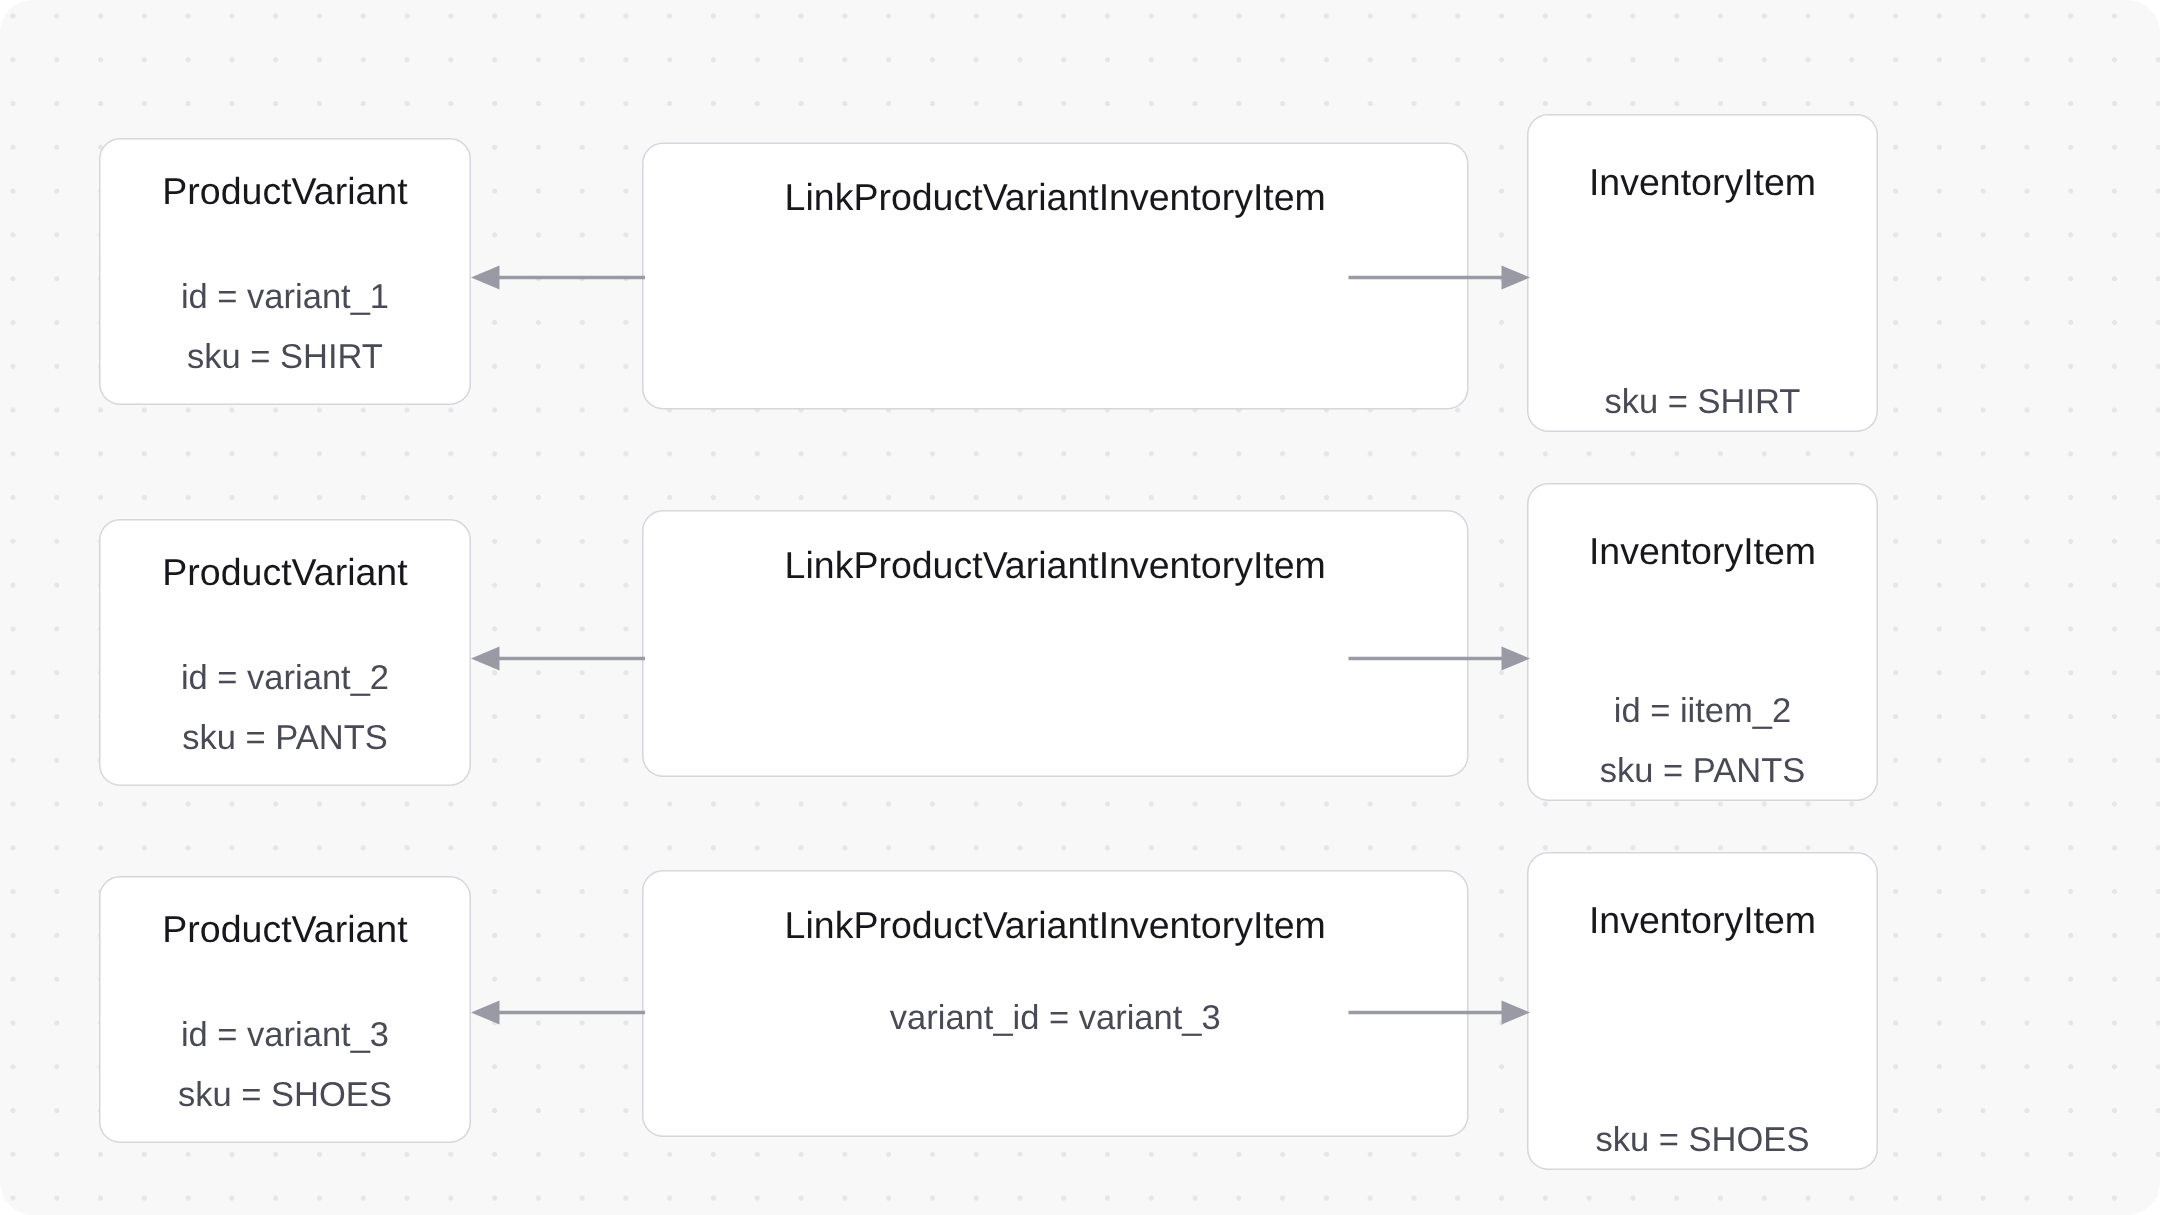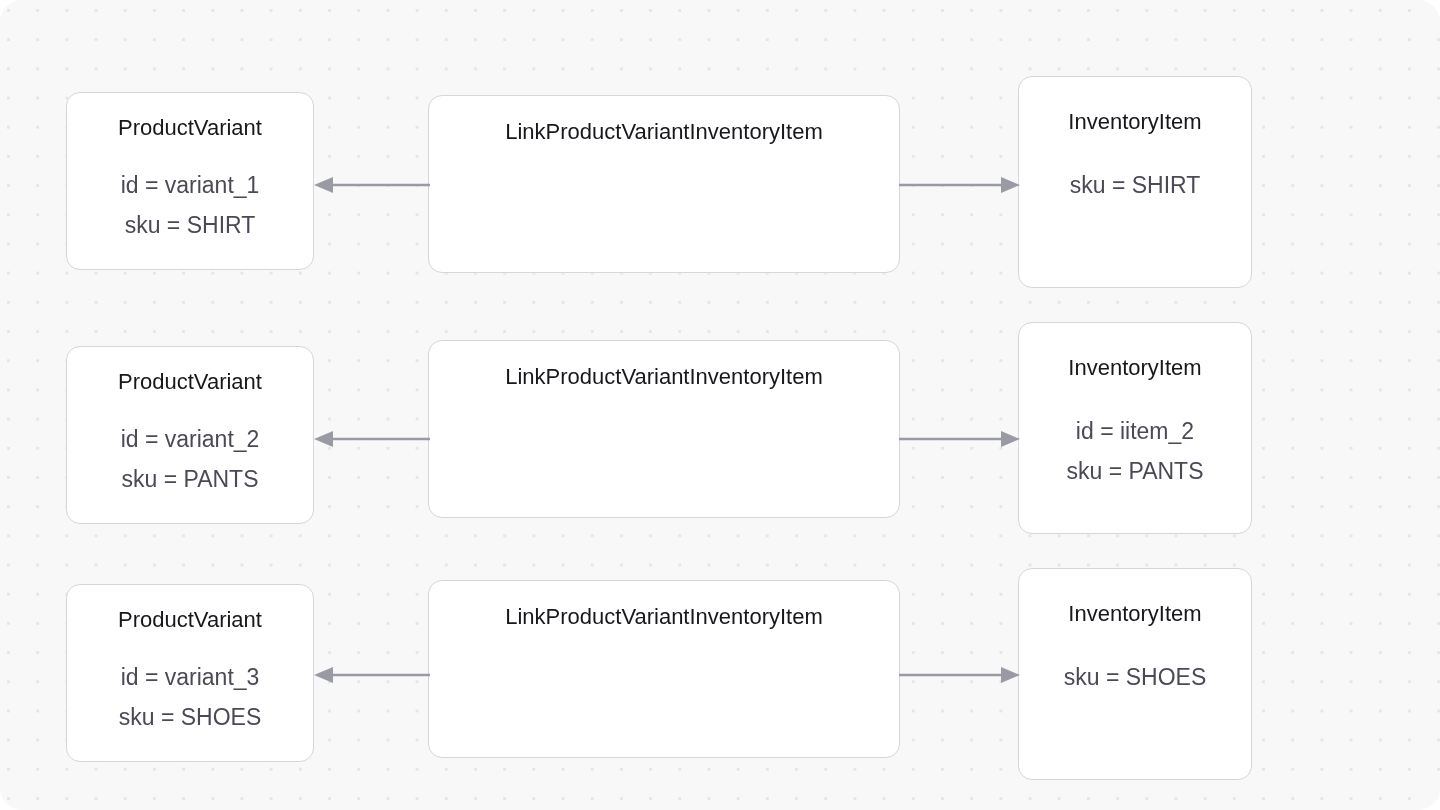--- a/index.html
+++ b/index.html
@@ -32,21 +32,21 @@
     border: 1.6px solid #d6d6dc;
     border-radius: 14px;
     display: flex;
     flex-direction: column;
     align-items: center;
     text-align: center;
   }
 
   .node-title {
     color: #17171c;
-    font-size: 22px;
+    font-size: 25px;
     line-height: 30px;
     font-weight: 400;
     white-space: nowrap;
   }
 
   .node-attrs {
     display: flex;
     flex-direction: column;
     align-items: center;
     color: #4a4a56;
@@ -55,34 +55,35 @@
     font-weight: 400;
     white-space: nowrap;
   }
 
   
   .col-variant {
     left: 66px;
     width: 248px;
     padding-top: 20px;
   }
-  .col-variant .node-attrs { margin-top: 22px; }
+  .col-variant .node-attrs { margin-top: 34px; }
 
   .col-link {
     left: 428px;
-    width: 472px;
+    width: 551px;
     padding-top: 21px;
     text-align: center;
   }
   .col-link .node-attrs { margin-top: 26px; }
 
   .col-inventory {
     left: 1018px;
     width: 234px;
     padding-top: 30px;
+    justify-content: space-between;
   }
   .col-inventory .node-attrs { margin-top: 28px; }
 
   
   .row1.col-variant   { top: 92px;  height: 178px; }
   .row1.col-link      { top: 95px;  height: 178px; }
   .row1.col-inventory { top: 76px;  height: 212px; }
 
   .row2.col-variant   { top: 346px; height: 178px; }
   .row2.col-link      { top: 340px; height: 178px; }
@@ -185,20 +186,21 @@
     <div class="node-title">ProductVariant</div>
     <div class="node-attrs">
       <span>id = variant_3</span>
       <span>sku = SHOES</span>
     </div>
   </div>
 
   <div class="node col-link row3">
     <div class="node-title">LinkProductVariantInventoryItem</div>
     <div class="node-attrs">
+      <span>variant_id = variant_3</span>
     </div>
   </div>
 
   <div class="node col-inventory row3">
     <div class="node-title">InventoryItem</div>
     <div class="node-attrs">
       <span>sku = SHOES</span>
     </div>
   </div>
 

